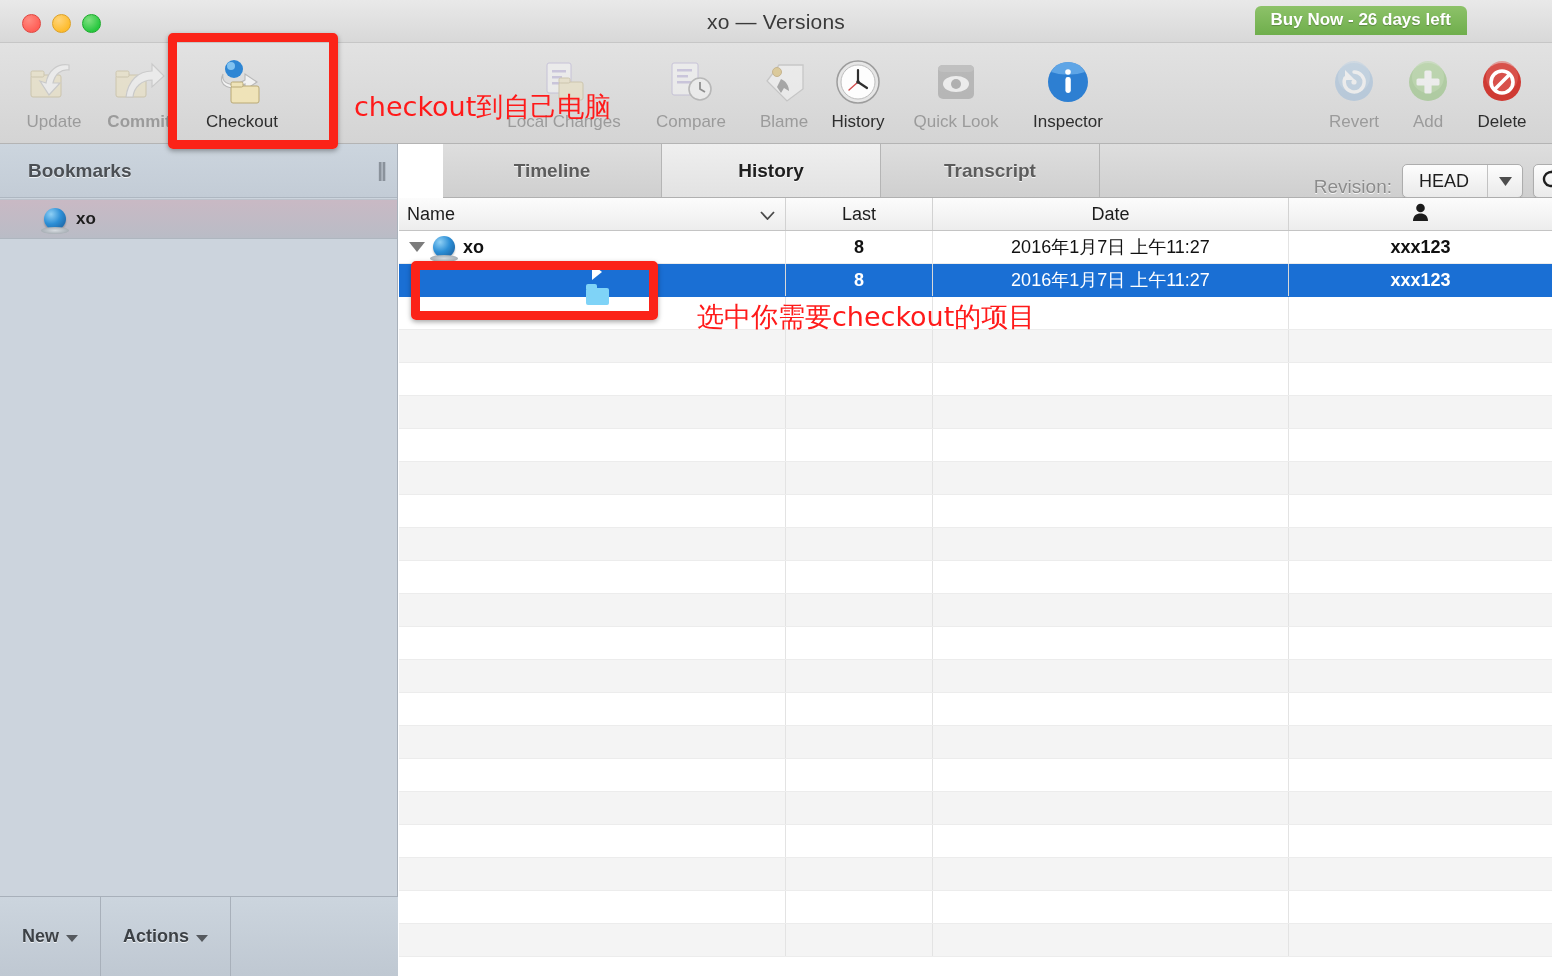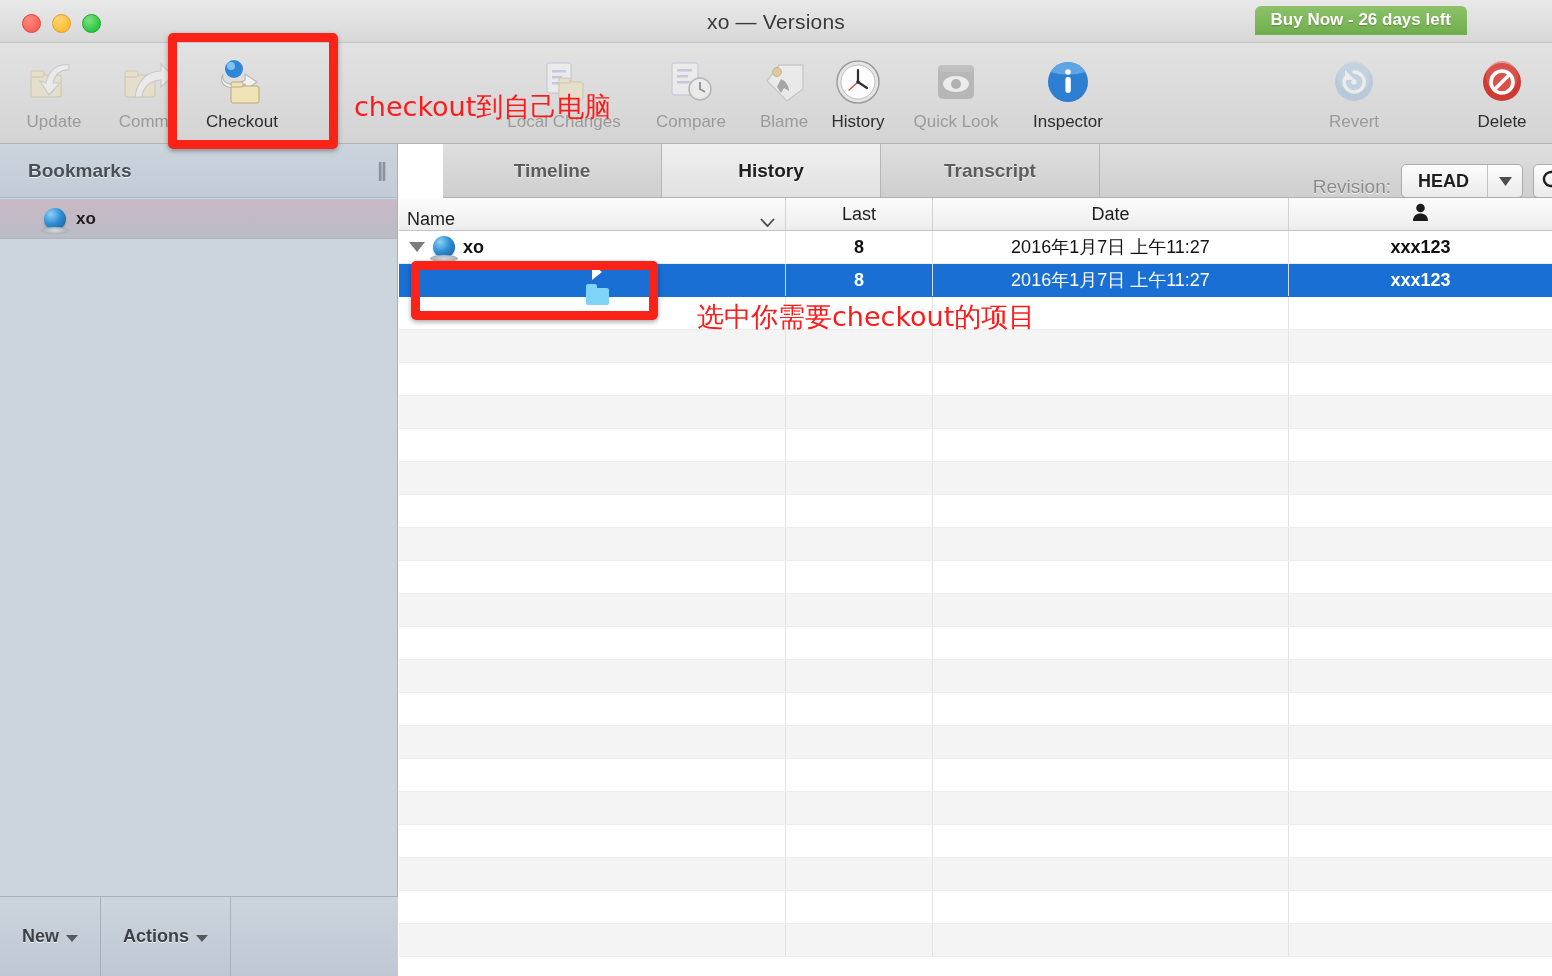--- a/index.html
+++ b/index.html
@@ -141,21 +141,21 @@
   }
   .rev-label { font-size: 19px; color: #8b8b8b; text-shadow: 0 1px 0 rgba(255,255,255,.8); }
   .rev-select {
     display: flex; align-items: stretch; height: 34px;
     background: linear-gradient(to bottom, #fdfdfd 0%, #eaeaea 100%);
     border: 1px solid #adadad; border-radius: 5px; overflow: hidden;
     box-shadow: 0 1px 1px rgba(0,0,0,.08);
   }
   .rev-value {
     display: flex; align-items: center; padding: 0 18px 0 16px;
-    font-size: 18px; font-weight: bold; color: #1e1e1e;
+    font-size: 18px; font-weight: normal; color: #1e1e1e;
     border-right: 1px solid #c2c2c2;
   }
   .rev-arrow { width: 34px; display: flex; align-items: center; justify-content: center; }
   .rev-refresh {
     width: 36px; height: 34px; border: 1px solid #adadad; border-radius: 5px;
     background: linear-gradient(to bottom, #fdfdfd 0%, #eaeaea 100%);
     display: flex; align-items: center; justify-content: center;
     box-shadow: 0 1px 1px rgba(0,0,0,.08);
   }
 
@@ -164,21 +164,21 @@
     position: relative; height: 33px; width: 1153px;
     background: linear-gradient(to bottom, #fcfcfc 0%, #ededed 100%);
     border-bottom: 1px solid #c4c4c4;
     display: flex; align-items: stretch;
   }
   .th {
     display: flex; align-items: center; position: relative;
     font-size: 18px; color: #1c1c1c;
     border-right: 1px solid #d2d2d2;
   }
-  .th.name { width: 387px; padding-left: 8px; justify-content: space-between; padding-right: 10px; align-items: flex-end; }
+  .th.name { width: 387px; padding-left: 8px; justify-content: space-between; padding-right: 10px; }
   .th.last { width: 147px; justify-content: center; }
   .th.date { width: 356px; justify-content: center; }
   .th.author { width: 263px; justify-content: center; border-right: none; }
   .sort-chev { color: #555; font-size: 15px; }
 
   .tbody { position: relative; width: 1153px; height: 745px; overflow: hidden; }
   .trow {
     display: flex; align-items: stretch; height: 33px;
     border-bottom: 1px solid #ececec;
   }
@@ -251,21 +251,21 @@
       <div class="tb-icon">
         <svg width="54" height="46" viewBox="0 0 54 46">
           <rect x="4" y="16" width="30" height="22" rx="2" fill="#efe3b8" stroke="#b9a977"></rect>
           <rect x="4" y="12" width="13" height="6" rx="1.5" fill="#efe3b8" stroke="#b9a977"></rect>
           <path d="M42 6 C30 4 21 12 19 24 L13 22 L22 36 L33 24 L26 24 C28 15 34 10 42 11 Z" fill="#fafafa" stroke="#b4b4b4" stroke-width="1.2"></path>
         </svg>
       </div>
       <div class="tb-label">Update</div>
     </div>
 
-    <div class="tb-item disabled" style="left:102px;">
+    <div class="tb-item disabled" style="left:93px;font-weight:bold;">
       <div class="tb-icon">
         <svg width="54" height="46" viewBox="0 0 54 46">
           <rect x="4" y="16" width="30" height="22" rx="2" fill="#efe3b8" stroke="#b9a977"></rect>
           <rect x="4" y="12" width="13" height="6" rx="1.5" fill="#efe3b8" stroke="#b9a977"></rect>
           <path d="M14 38 C16 22 26 12 40 12 L40 5 L52 17 L40 28 L40 21 C30 21 22 28 21 38 Z" fill="#fafafa" stroke="#b4b4b4" stroke-width="1.2"></path>
         </svg>
       </div>
       <div class="tb-label">Commit</div>
     </div>
 
@@ -365,20 +365,31 @@
           <circle cx="23" cy="23" r="19" fill="#8fb4d8"></circle>
           <circle cx="23" cy="18" r="16" fill="#aac9e6" opacity=".7"></circle>
           <path d="M23 13 a10 10 0 1 1 -9 6" stroke="#fff" stroke-width="3.4" fill="none" stroke-linecap="round"></path>
           <path d="M14 11 L14 21 L24 21 Z" fill="#fff"></path>
           <circle cx="23" cy="23" r="2.6" fill="#fff"></circle>
         </svg>
       </div>
       <div class="tb-label">Revert</div>
     </div>
 
+    <div class="tb-item disabled" style="left:1382px;">
+      <div class="tb-icon">
+        <svg width="46" height="46" viewBox="0 0 46 46">
+          <circle cx="23" cy="23" r="19" fill="#7cb85f"></circle>
+          <circle cx="23" cy="18" r="16" fill="#9ed182" opacity=".7"></circle>
+          <rect x="19.4" y="11.5" width="7.2" height="23" rx="1.6" fill="#fff"></rect>
+          <rect x="11.5" y="19.4" width="23" height="7.2" rx="1.6" fill="#fff"></rect>
+        </svg>
+      </div>
+      <div class="tb-label">Add</div>
+    </div>
 
     <div class="tb-item" style="left:1456px;">
       <div class="tb-icon">
         <svg width="46" height="46" viewBox="0 0 46 46">
           <circle cx="23" cy="23" r="19" fill="#cf3a33"></circle>
           <circle cx="23" cy="18" r="16" fill="#e0655f" opacity=".55"></circle>
           <circle cx="23" cy="23" r="11" fill="none" stroke="#fff" stroke-width="3.6"></circle>
           <line x1="15.5" y1="30.5" x2="30.5" y2="15.5" stroke="#fff" stroke-width="3.6"></line>
         </svg>
       </div>

